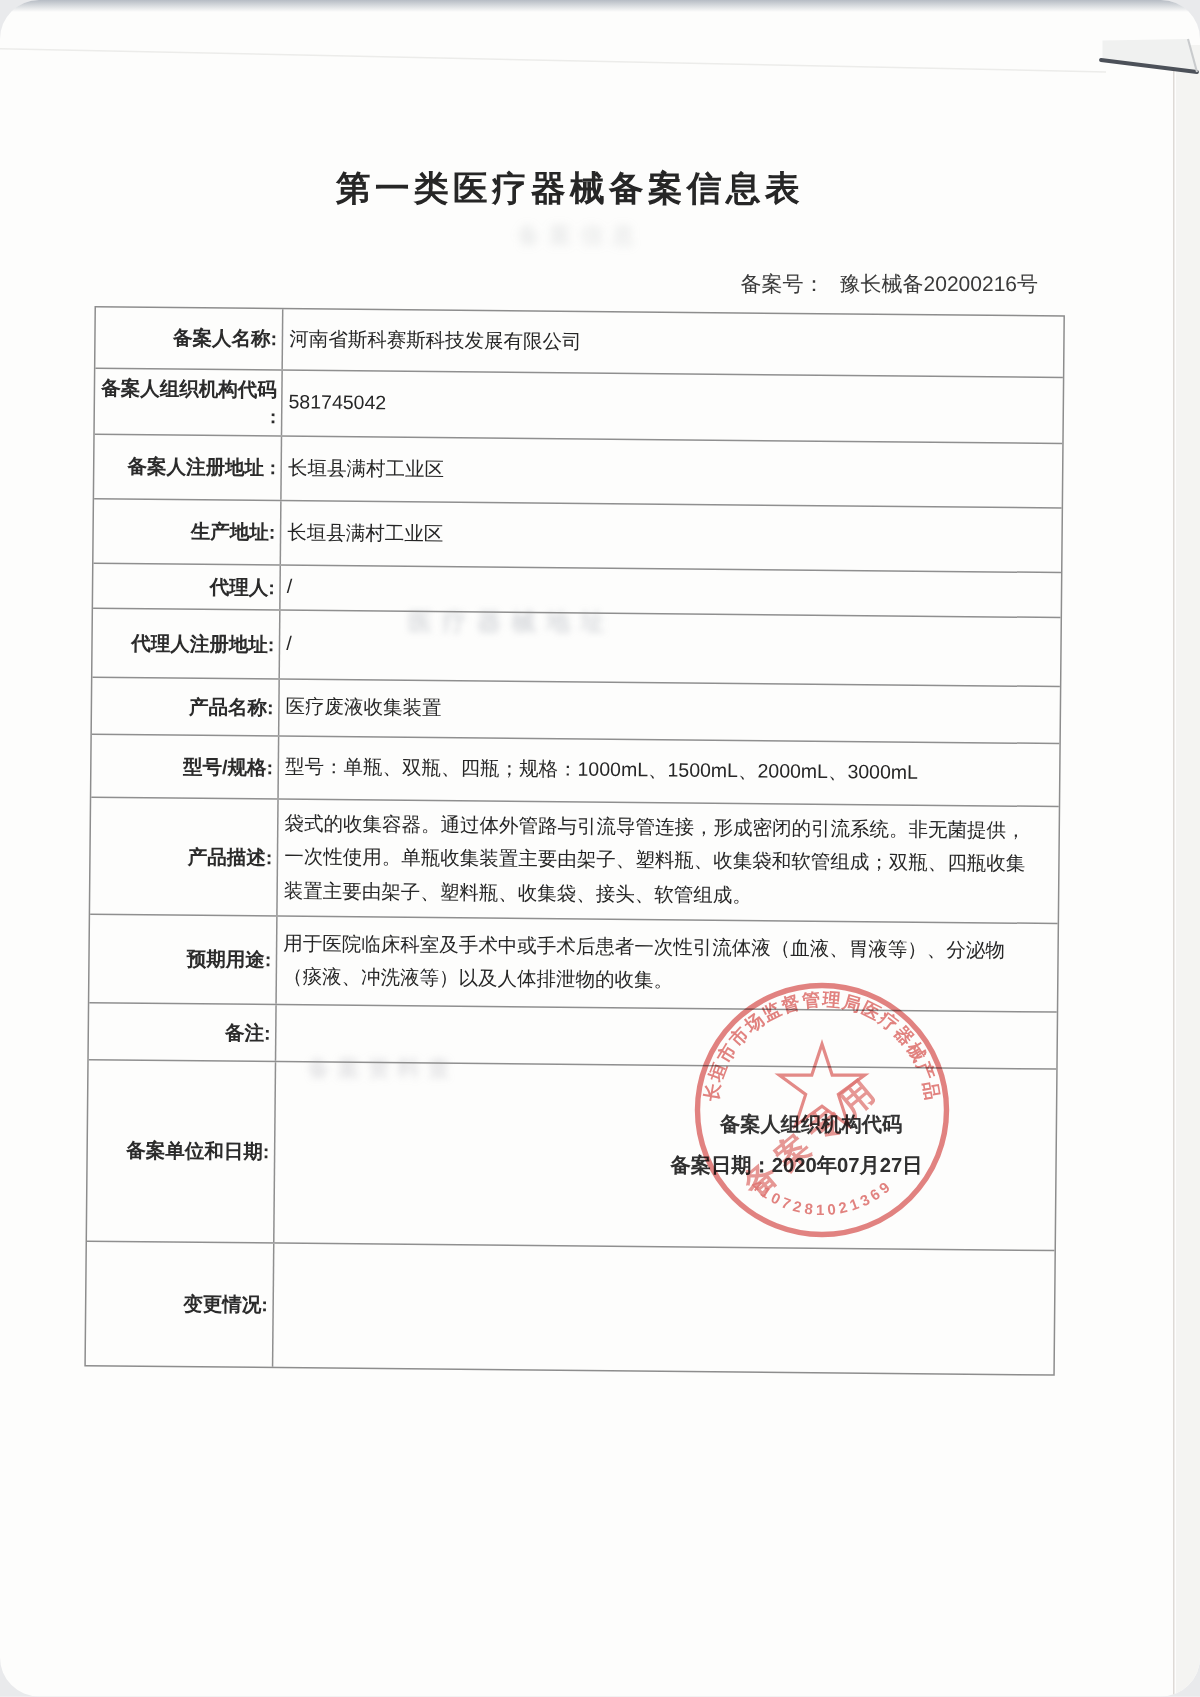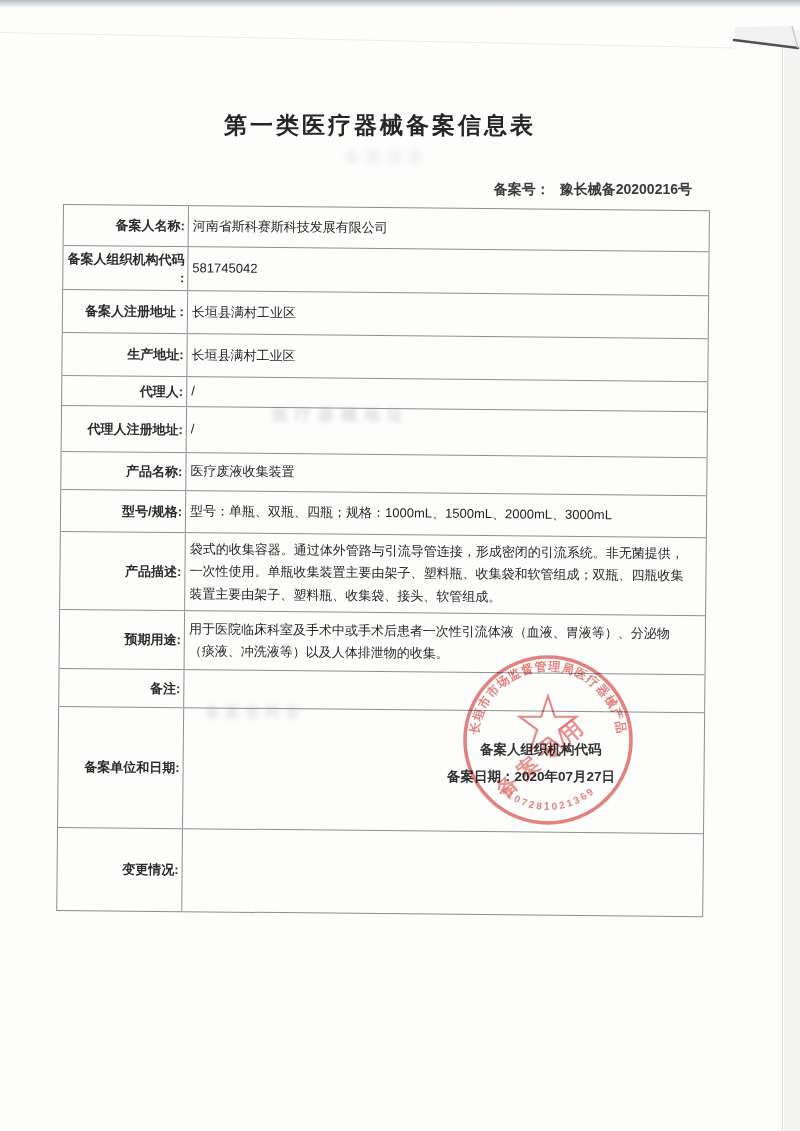--- a/index.html
+++ b/index.html
@@ -4,33 +4,34 @@
 <style>
   html,body{margin:0;padding:0;background:#e9eaec;}
   .page{
     position:relative;
     width:800px;height:1131px;
     margin:0 auto;
     background:#fdfdfc;
     overflow:hidden;
     font-family:"Liberation Sans","DejaVu Sans",sans-serif;
     color:#2c2c2c;
+    border-radius:26px;
   }
   
   .scan-top-band{position:absolute;left:0;top:0;width:100%;height:8px;
     background:linear-gradient(#b6bcc4,rgba(255,255,255,0));}
   .paper-top-edge{position:absolute;left:0;top:10px;width:738px;height:22px;
     border-bottom:1px solid #ececea;transform:rotate(1.2deg);transform-origin:left top;}
   .scanner-strip{position:absolute;top:30px;right:0;width:16px;height:1101px;background:#f4f4f2;}
   .paper-right-line{position:absolute;top:46px;right:17px;width:1px;height:1085px;background:#dedad6;}
   .fold-triangle{position:absolute;left:688px;top:0;}
   
   .doc-title{position:absolute;left:0;top:110px;width:760px;text-align:center;
     font-size:23px;font-weight:bold;letter-spacing:3px;color:#262626;}
-  .filing-no{position:absolute;top:181px;right:108px;font-size:14px;font-weight:700;color:#3a3a3a;}
+  .filing-no{position:absolute;top:181px;right:108px;font-size:14px;font-weight:400;color:#3a3a3a;}
   .filing-no .lbl{margin-right:10px;}
   
   .filing-table{
     position:absolute;left:63px;top:204px;width:645px;
     border:1px solid #8d8d8d;
     transform:rotate(0.55deg);transform-origin:top left;
     background:rgba(255,255,255,0.0);
   }
   .t-row{display:flex;border-bottom:1px solid #8f8f8f;}
   .t-row:last-child{border-bottom:none;}

